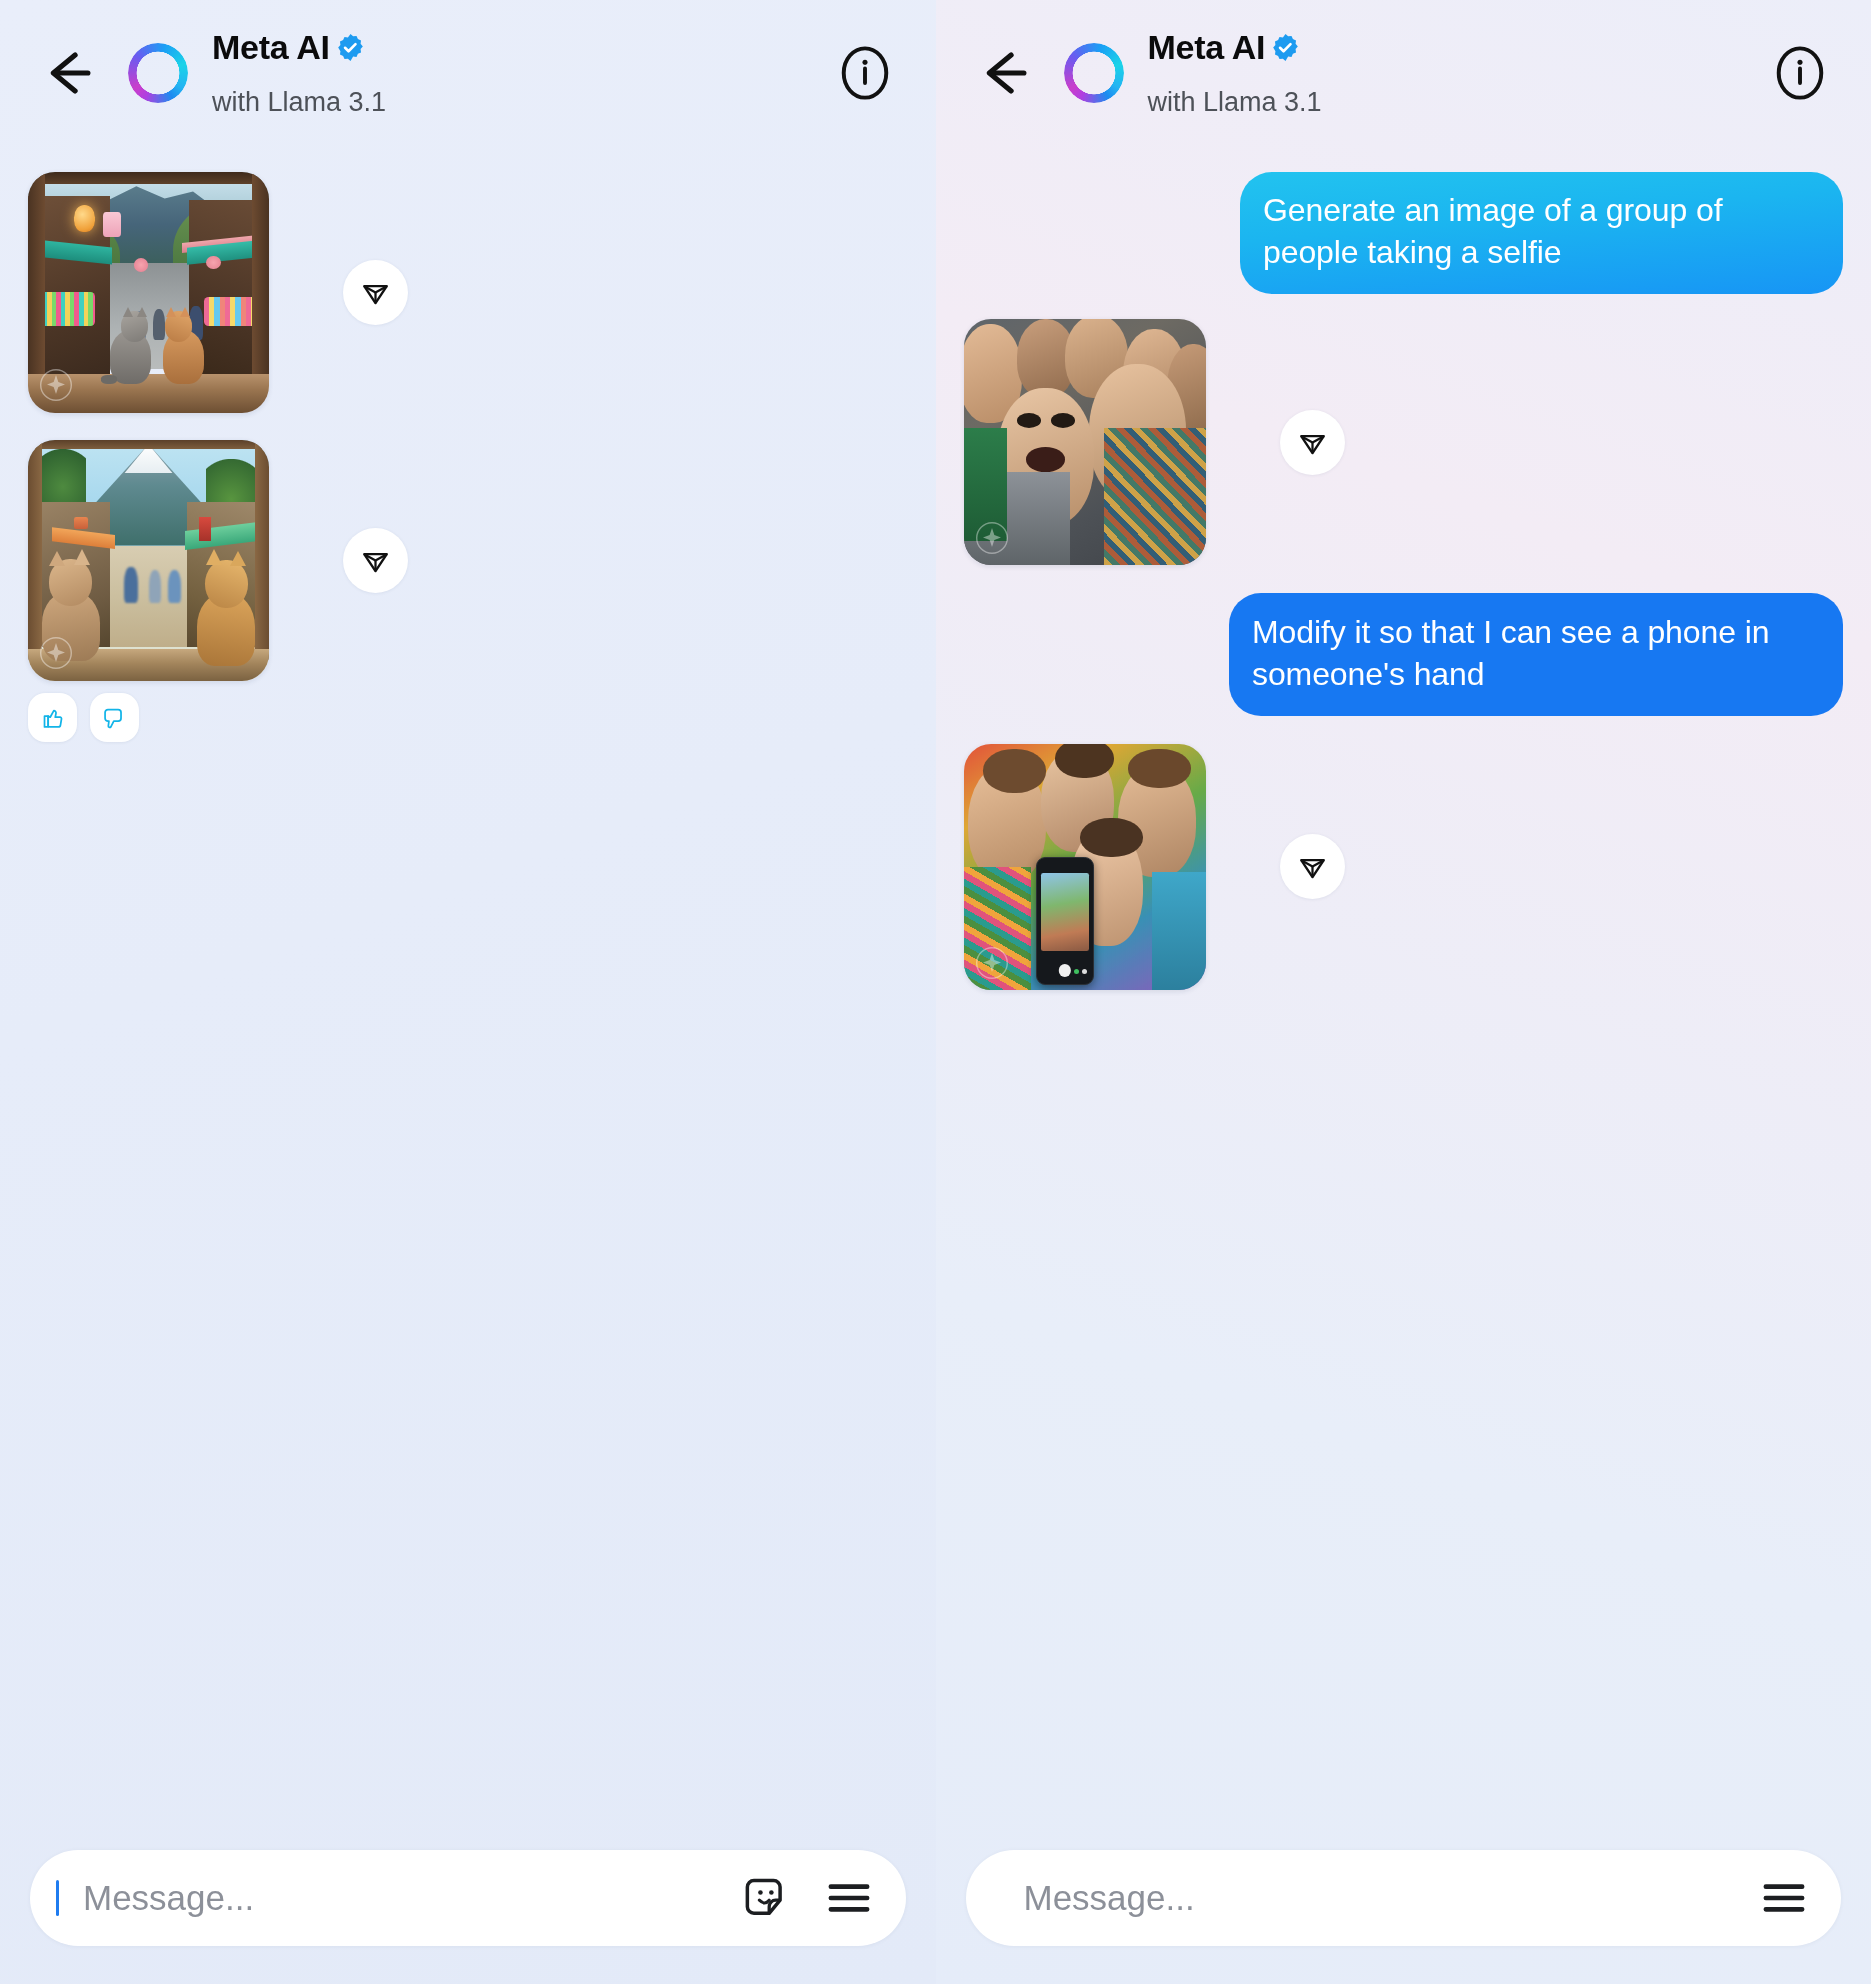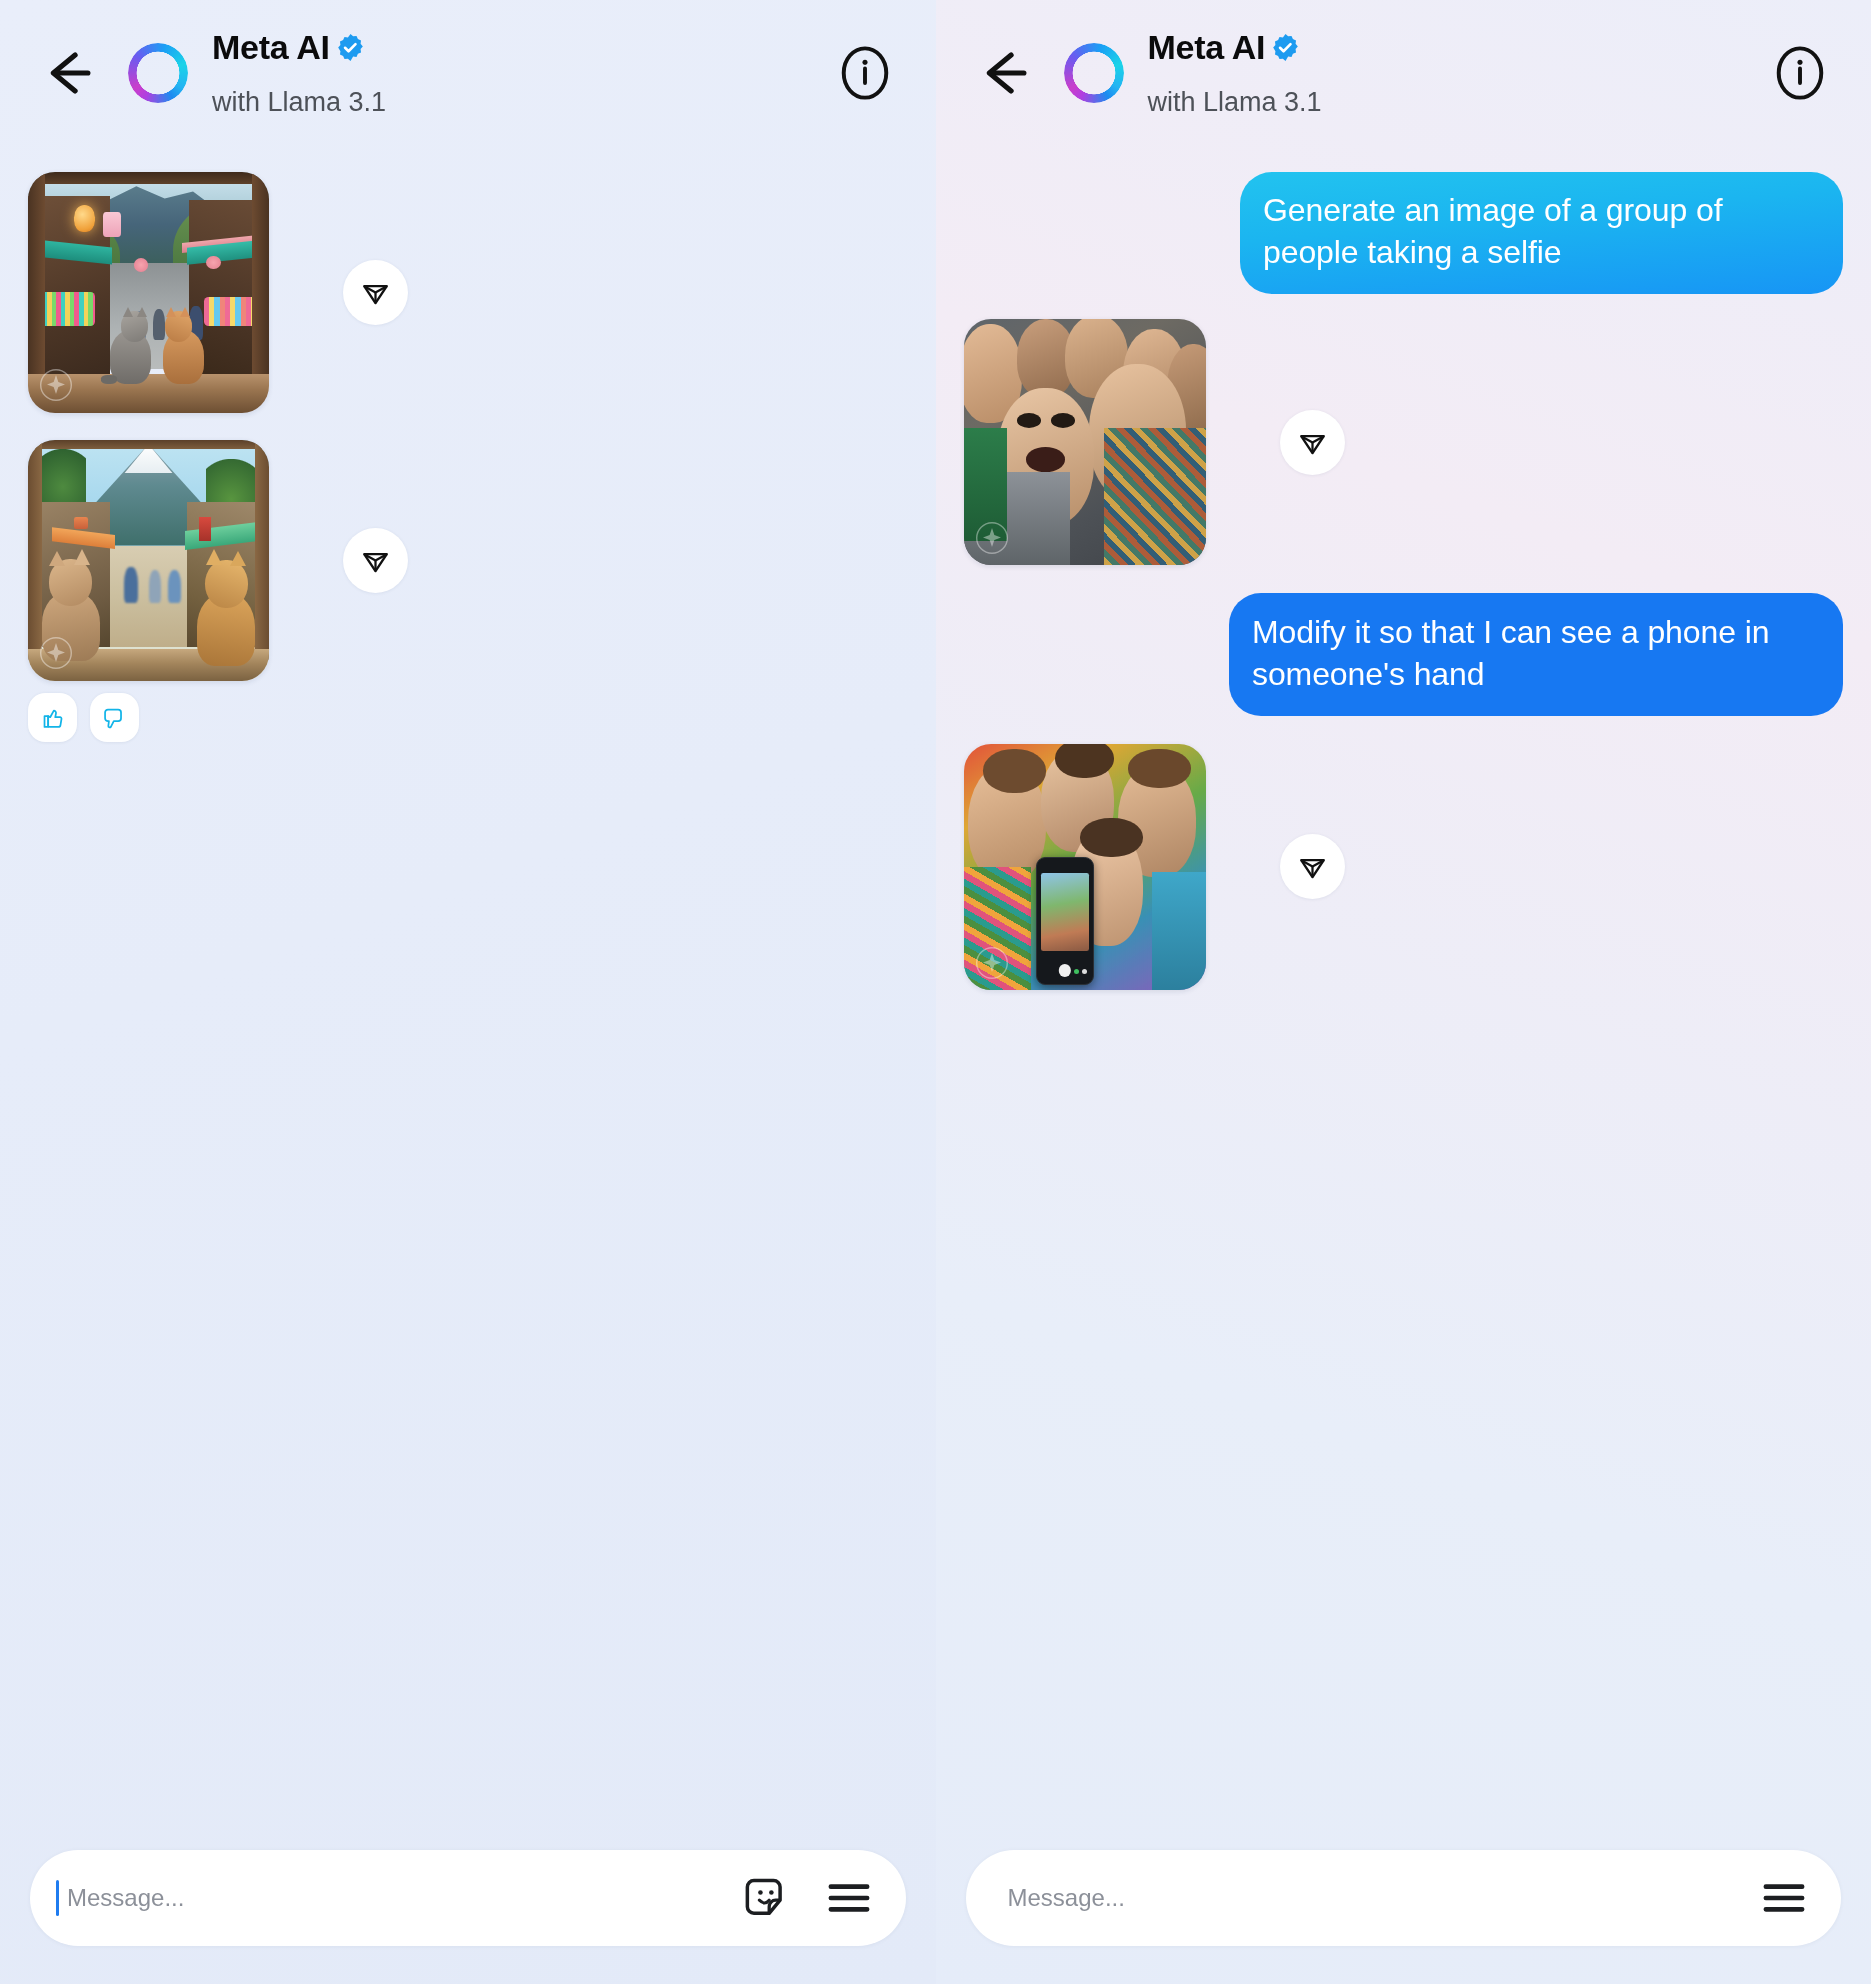--- a/index.html
+++ b/index.html
@@ -112,21 +112,21 @@
   }
   .composer-bar {
     width: 100%; height: 96px;
     background: #ffffff;
     border-radius: 53px;
     display:flex; align-items:center;
     padding: 0 32px 0 25.5px;
     box-shadow: 0 0.6px 4.6px rgba(30,50,90,.06);
   }
   .caret { width: 3.5px; height: 36px; background: #1f7cf0; border-radius: 1.7px; flex:0 0 auto; }
-  .composer-placeholder { font-size: 24px; color: #8c9099; margin-left: 8px; flex: 1 1 auto; }
+  .composer-placeholder { font-size: 35px; color: #8c9099; margin-left: 24px; flex: 1 1 auto; }
   .composer-icons { display:flex; align-items:center; gap: 32px; flex:0 0 auto; }
   .icon-btn { width: 50px; height: 50px; display:flex; align-items:center; justify-content:center; cursor:pointer; }
 
   
   .scene { position:absolute; inset:0; }
 
   
   .s1-sky { position:absolute; left:0; top:0; width:100%; height:48%;
     background: linear-gradient(180deg,#cfe4ef 0%, #a9cbd6 35%, #8fb5bd 60%, #7da08f 100%); }
   .s1-mtn { position:absolute; left:8%; top:4%; width:84%; height:36%;

